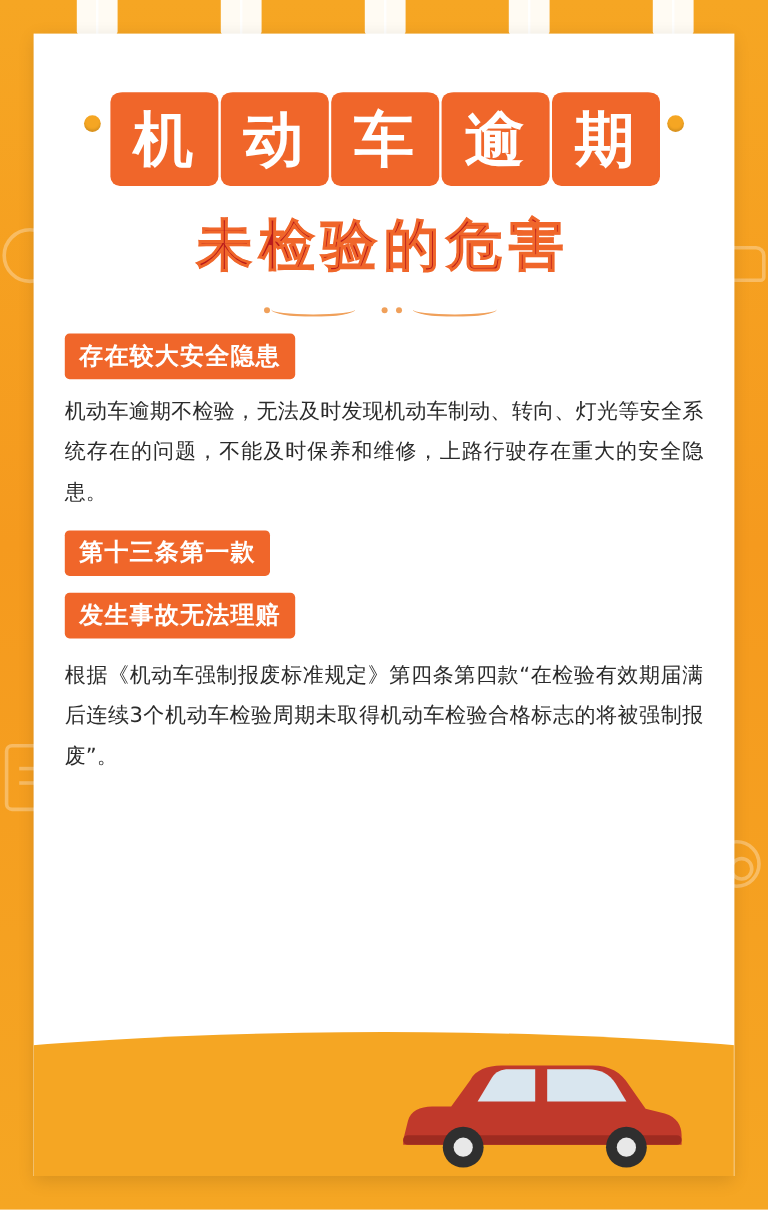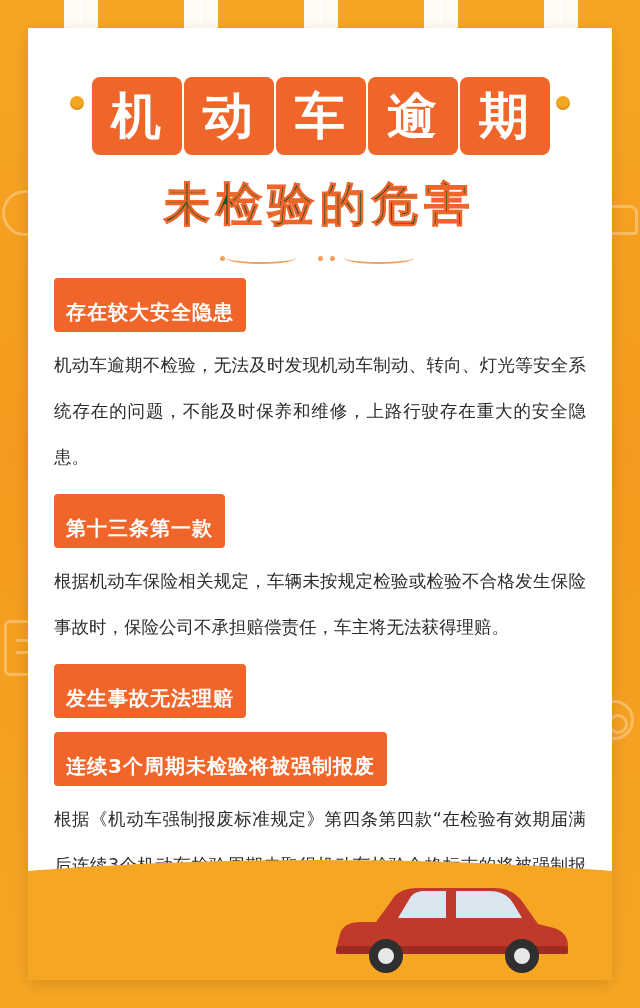--- a/index.html
+++ b/index.html
@@ -102,21 +102,21 @@
   .title-char:before {
     content:""; position:absolute; inset:-4px;
     background:
       radial-gradient(circle at 4px 4px, #f0662a 4px, transparent 4px) 0 0/10px 10px;
     z-index:-1;
   }
 
   .subtitle {
     margin-top: 22px;
     text-align: center;
-    color: #14532d;
+    color: #b91c1c;
     font-size: 46px;
     font-weight: 700;
     letter-spacing: 6px;
     font-family: "DejaVu Sans", sans-serif;
     -webkit-text-stroke: 1px #f0662a;
   }
 
   .divider {
     margin: 14px auto 8px;
     width: 200px; height: 16px;
@@ -138,29 +138,29 @@
 
   
   .content { padding: 4px 26px 0 26px; }
   .section { margin-bottom: 14px; }
   .section-head {
     display: inline-block;
     background: #f0662a;
     color: #fff;
     font-size: 20px;
     font-weight: 700;
-    padding: 21px 12px 6px 12px;
+    padding: 5px 12px 6px 12px;
     border-radius: 4px;
     letter-spacing: 1px;
     font-family: "DejaVu Sans", sans-serif;
   }
   .section-body {
     margin-top: 10px;
     font-size: 17.5px;
-    line-height: 46px;
+    line-height: 34px;
     color: #2b2b2b;
     text-align: justify;
     font-family: "DejaVu Sans", sans-serif;
   }
 
   
   .wave {
     position: absolute; left: 0; bottom: 0; width: 584px; height: 120px;
     background: #f5a623;
     clip-path: ellipse(120% 100% at 50% 100%);
@@ -216,29 +216,27 @@
 
   <div class="content">
 
     <div class="section">
       <div class="section-head">存在较大安全隐患</div>
       <div class="section-body">机动车逾期不检验，无法及时发现机动车制动、转向、灯光等安全系统存在的问题，不能及时保养和维修，上路行驶存在重大的安全隐患。</div>
     </div>
 
     <div class="section">
       <div class="section-head">第十三条第一款</div>
-      <div class="section-body">根据机动车保险相关规定，车辆未按规定检验或检验不合格发生保险事故时，保险公司不承担赔偿责任，车主将无法获得理赔。</div>
     </div>
 
     <div class="section">
       <div class="section-head">发生事故无法理赔</div>
     </div>
 
     <div class="section">
-      <div class="section-head">连续3个周期未检验将被强制报废</div>
       <div class="section-body">根据《机动车强制报废标准规定》第四条第四款“在检验有效期届满后连续3个机动车检验周期未取得机动车检验合格标志的将被强制报废”。</div>
     </div>
 
   </div>
 
   <div class="wave"></div>
 
   <svg class="car" viewBox="0 0 260 96">
     <path d="M18 72 L22 56 C24 48 32 44 42 44 L58 44 L74 22 C78 14 88 10 100 10 L176 10 C190 10 200 16 206 26 L220 46 L236 50 C246 53 250 60 250 68 L250 76 L18 76 Z" fill="#c0392b"></path>
     <path d="M80 40 L92 20 C95 15 100 13 106 13 L128 13 L128 40 Z" fill="#d9e6ef"></path>

